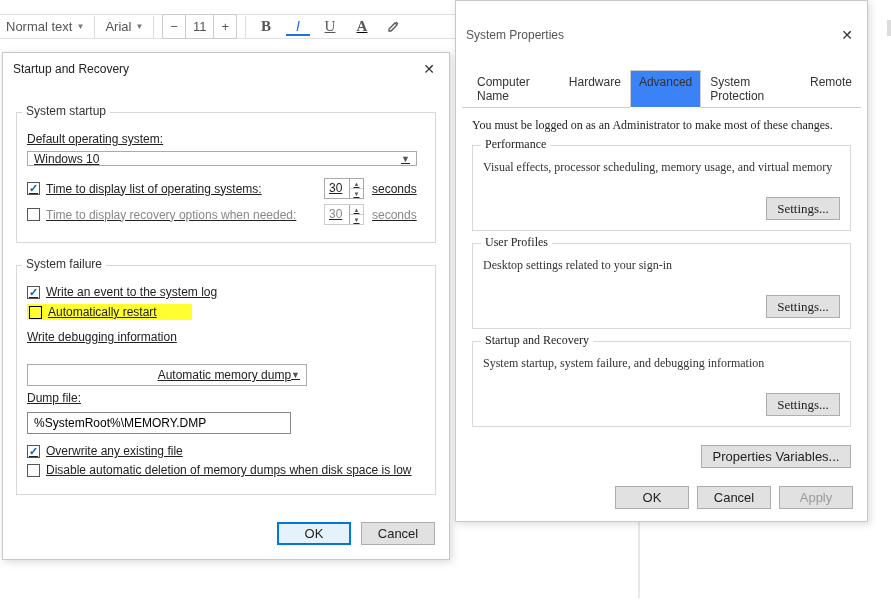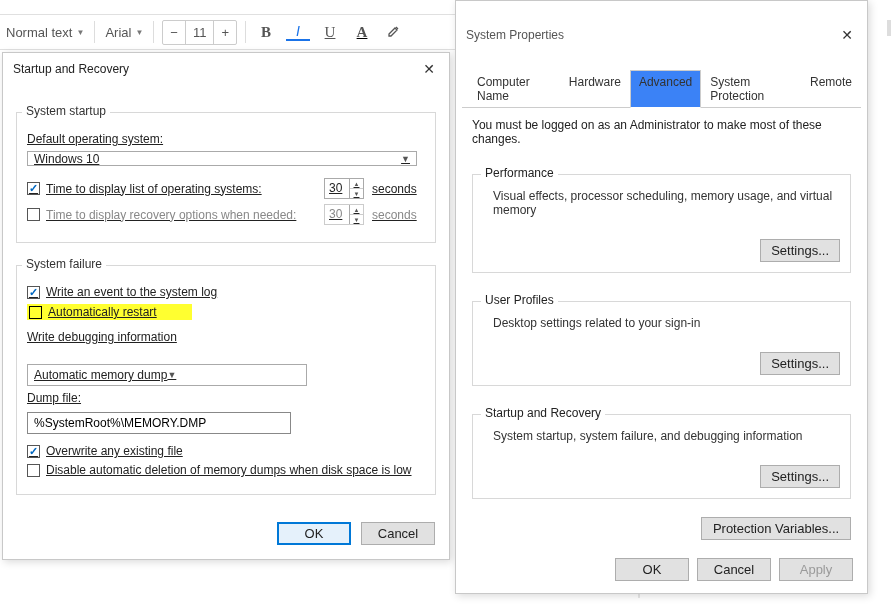--- a/index.html
+++ b/index.html
@@ -13,21 +13,21 @@
     width: 891px;
     height: 605px;
     overflow: hidden;
   }
 
   
   .wp-toolbar {
     position: absolute;
     top: 14px; left: 0;
     width: 640px;
-    height: 36px;
+    height: 25px;
     border-top: 1px solid #e0e0e0;
     border-bottom: 1px solid #e0e0e0;
     display: flex;
     align-items: center;
     gap: 8px;
     padding-left: 4px;
     font-size: 13px;
     color: #555;
     background: #fff;
   }
@@ -106,21 +106,21 @@
     background: #ffff30;
     display:flex; align-items:center;
     padding: 1px 2px;
     margin-top:4px;
     width: 165px;
   }
 
   .dd-dbg {
     width: 280px; height:22px;
     border:1px solid #aaa;
-    display:flex; align-items:center; justify-content:flex-start;
+    display:flex; align-items:center; justify-content:flex-end;
     padding:0 6px;
     margin-top:20px;
   }
   .txt-input {
     width: 264px; height:22px;
     border:1px solid #888;
     padding:2px 6px;
     margin-top:2px;
     font-family: inherit;
     font-size:12px;
@@ -163,26 +163,26 @@
     position:relative;
     top:1px;
     font-size:12px;
     color:#333;
   }
   .tab.active {
     border:1px solid #ccc;
     border-bottom:1px solid #fff;
     background:#3b82f6;
   }
-  .sp-body { padding: 10px 16px 4px 16px; }
+  .sp-body { padding: 10px 16px 4px 16px; font-family: Liberation Serif, serif; }
   .section {
     position:relative;
     border:1px solid #d8d8d8;
-    margin-top:28px;
-    padding: 14px 10px 10px 20px;
+    margin-top:12px;
+    padding: 14px 10px 10px 10px;
   }
   .section .legend {
     position:absolute;
     top:-9px; left:8px;
     background:#fff;
     padding:0 4px;
   }
   .section .desc { color:#333; }
   .section .btn-right { display:flex; justify-content:flex-end; margin-top:22px; }
   .envrow { display:flex; justify-content:flex-end; padding: 14px 16px 0 16px; }
@@ -359,21 +359,21 @@
     <div class="section">
       <div class="legend">Startup and Recovery</div>
       <div class="desc">System startup, system failure, and debugging information</div>
       <div class="btn-right">
         <div class="btn">Settings...</div>
       </div>
     </div>
   </div>
 
   <div class="envrow">
-    <div class="btn" style="min-width:150px;">Protection Variables...</div>
+    <div class="btn" style="min-width:150px;">Properties Variables...</div>
   </div>
 
   <div class="btnrow" style="padding:18px 14px 12px 0; gap:8px;">
     <div class="btn">OK</div>
     <div class="btn">Cancel</div>
     <div class="btn disabled">Apply</div>
   </div>
 </div>
 
 <div class="right-edge"></div>

